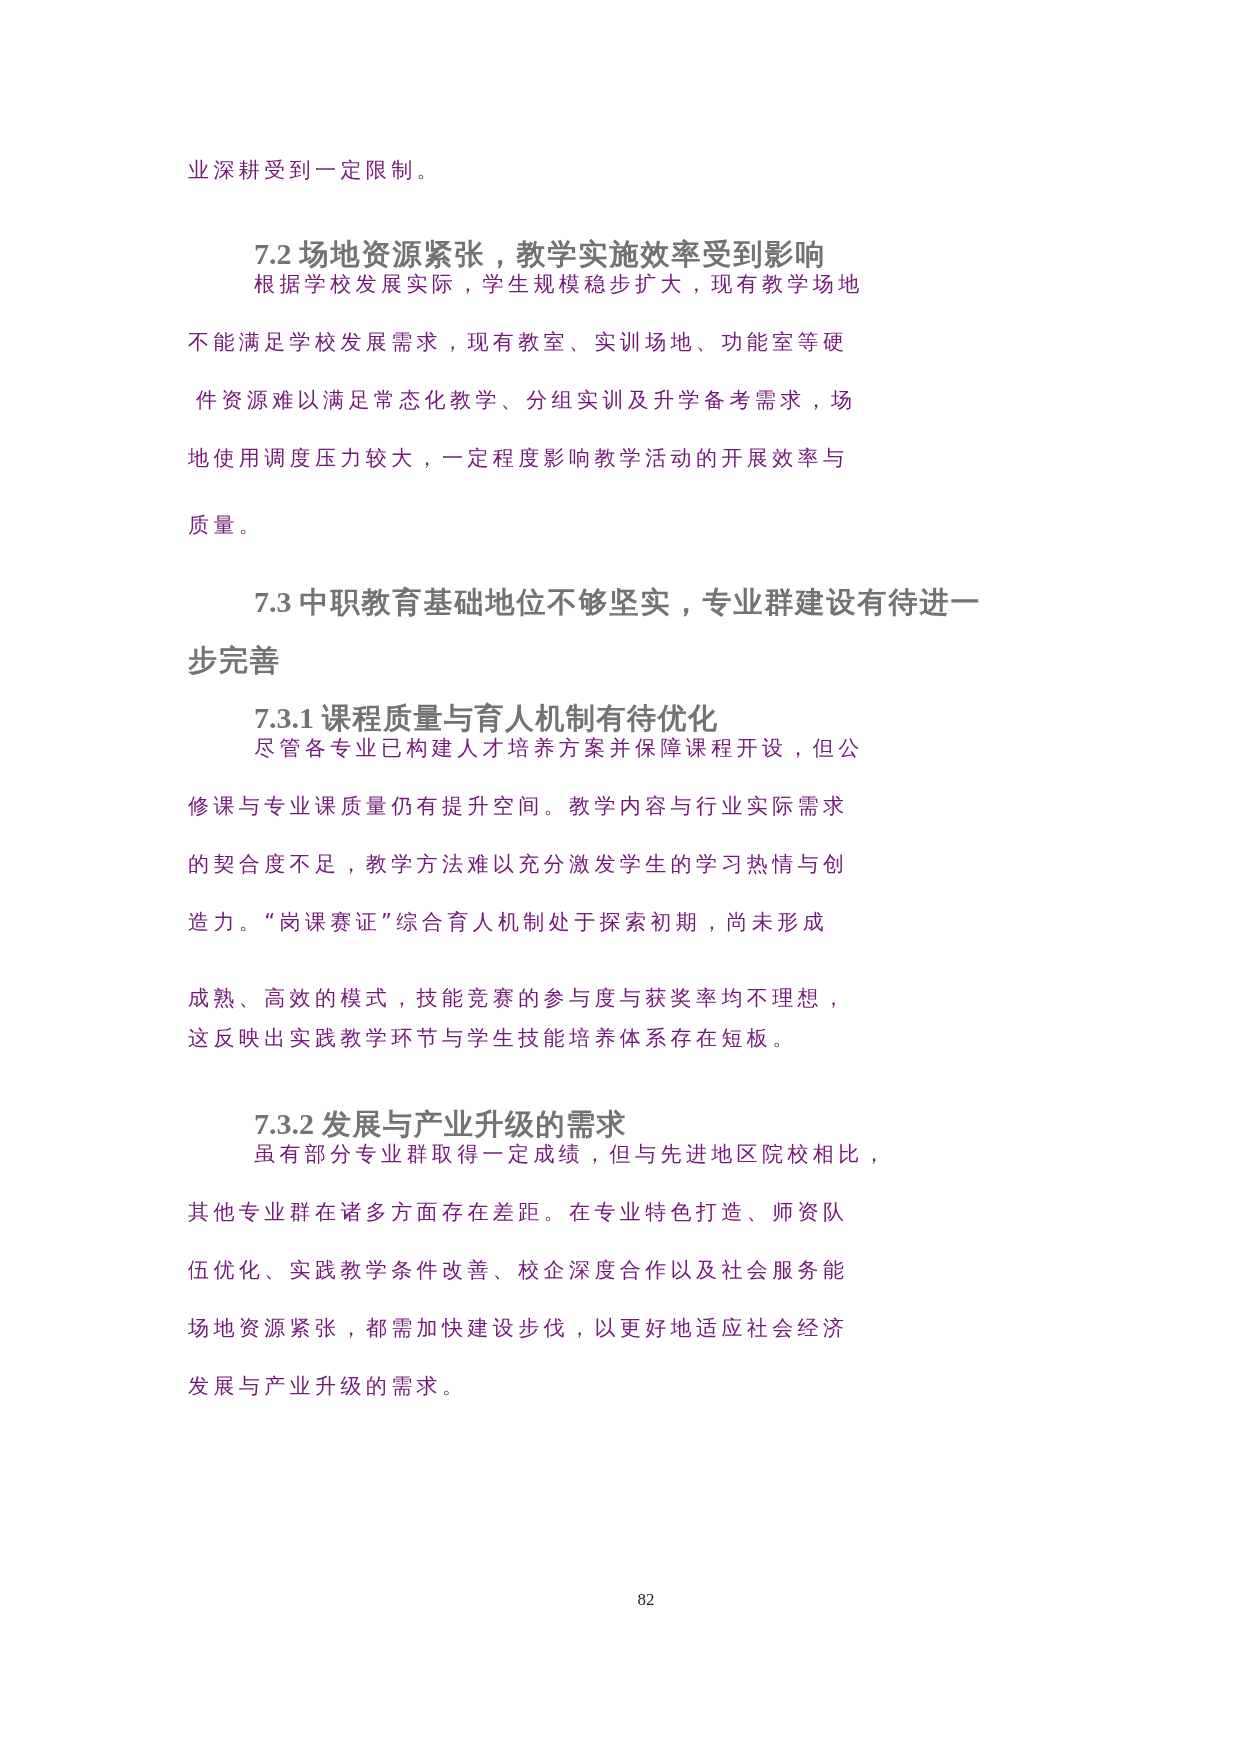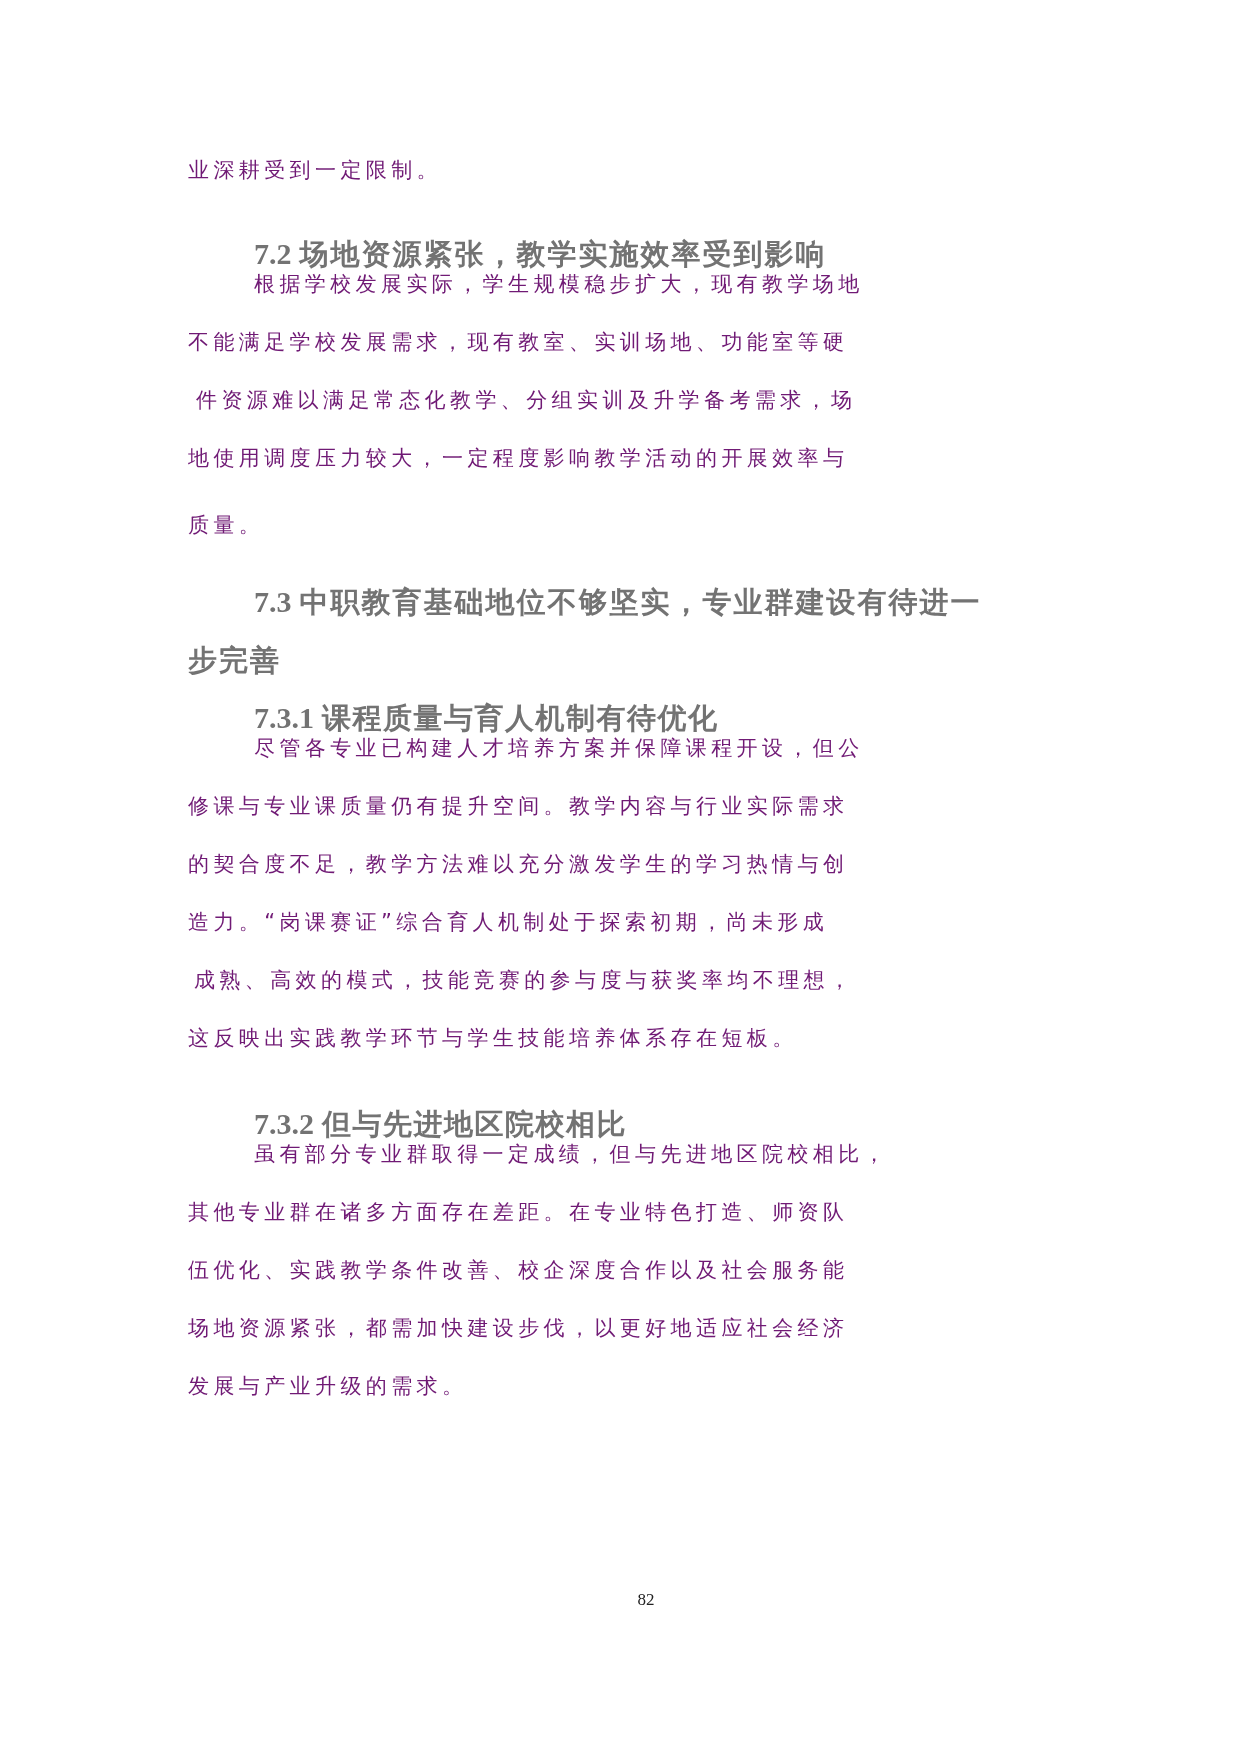--- a/index.html
+++ b/index.html
@@ -82,25 +82,25 @@
   </div>
   <div class="heading" style="top:462px; left:0;">步完善</div>
 
   <div class="heading h3" style="top:520px; left:66px;">
     <span class="num">7.3.1</span><span>课程质量与育人机制有待优化</span>
   </div>
   <div class="line indent" style="top:578px;">尽管各专业已构建人才培养方案并保障课程开设，但公</div>
   <div class="line" style="top:636px;">修课与专业课质量仍有提升空间。教学内容与行业实际需求</div>
   <div class="line" style="top:694px;">的契合度不足，教学方法难以充分激发学生的学习热情与创</div>
   <div class="line" style="top:752px;">造力。“岗课赛证”综合育人机制处于探索初期，尚未形成</div>
-  <div class="line" style="top:810px;margin-left:6px;">成熟、高效的模式，技能竞赛的参与度与获奖率均不理想，</div>
+  <div class="line" style="top:828px;">成熟、高效的模式，技能竞赛的参与度与获奖率均不理想，</div>
   <div class="line" style="top:868px;">这反映出实践教学环节与学生技能培养体系存在短板。</div>
 
   <div class="heading h3" style="top:926px; left:66px;">
-    <span class="num">7.3.2</span><span>但与先进地区院校相比</span>
+    <span class="num">7.3.2</span><span>发展与产业升级的需求</span>
   </div>
   <div class="line indent" style="top:984px;">虽有部分专业群取得一定成绩，但与先进地区院校相比，</div>
   <div class="line" style="top:1042px;text-align:right;">其他专业群在诸多方面存在差距。在专业特色打造、师资队</div>
   <div class="line" style="top:1100px;">伍优化、实践教学条件改善、校企深度合作以及社会服务能</div>
   <div class="line" style="top:1158px;">场地资源紧张，都需加快建设步伐，以更好地适应社会经济</div>
   <div class="line" style="top:1216px;">发展与产业升级的需求。</div>
 
 </div>
 
 <div class="page-number">82</div>

